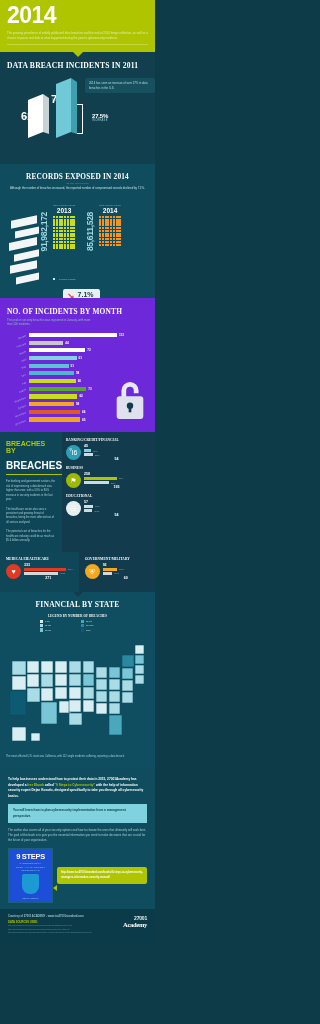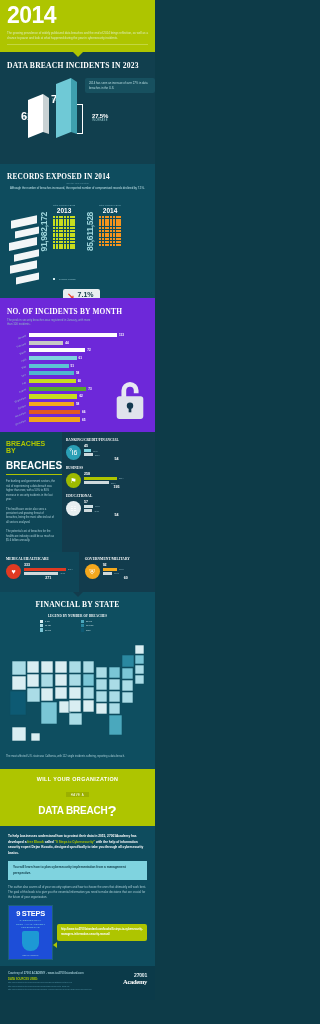--- a/index.html
+++ b/index.html
@@ -41,21 +41,21 @@
              font-size:2.8px; color:#b8dde2; line-height:1.6; }
   .pct275 { position:absolute; left:85px; top:37px; }
   .pct275 .v { font-size:6px; font-weight:bold; color:#ffffff; letter-spacing:-0.2px; }
   .pct275 .c { font-size:2.6px; color:#9fd0d6; letter-spacing:0.3px; }
   .brace { position:absolute; left:70px; top:28px; width:6px; height:30px;
            border:1px solid #ffffff; border-left:none; }
 
   
   .s2 { background:#0e4c5e; position:relative; padding:8px 7px 10px 7px; }
   .s2-title { font-size:7.3px; color:#ffffff; font-family:"Liberation Serif", serif;
-              font-weight:bold; text-align:left; letter-spacing:0.2px; }
+              font-weight:bold; text-align:center; letter-spacing:0.2px; }
   .s2-sub1 { font-size:2.2px; color:#5f97a6; text-align:center; margin-top:1px; }
   .s2-sub { font-size:2.8px; color:#bfe2e8; text-align:center; line-height:1.6; margin-top:2px; }
   .recs { position:relative; height:92px; margin-top:5px; }
   .recgrp { position:absolute; top:8px; }
   .g2013 { left:46px; } .g2014 { left:92px; }
   .recgrp .yr-sm { font-size:2.4px; color:#7fb4c0; text-align:center; line-height:1.25; }
   .recgrp .yr { font-size:6.5px; font-weight:bold; color:#ffffff; text-align:center; }
   .dots { display:grid; grid-template-columns:repeat(8,2.1px); gap:0.7px; margin-top:2px; }
   .dot { width:2.1px; height:2.1px; }
   .vnum { position:absolute; top:16px; font-size:8.5px; font-weight:bold;
@@ -182,21 +182,21 @@
 
   <div class="hdr">
     <div class="hdr-row">
       <div class="hdr-year">2014</div>
     </div>
     <div class="hdr-sub">The growing prevalence of widely publicized data breaches and the end of 2014 brings reflection, as well as a chance to pause and look at what happened during the year in cybersecurity incidents.</div>
     <div class="hdr-rule"></div>
   </div>
 
   <div class="s1">
-    <div class="s1-title">DATA BREACH INCIDENTS IN 2023</div>
+    <div class="s1-title">DATA BREACH INCIDENTS IN 2011</div>
     <div class="bars1">
 
       <div class="callout">2014 has seen an increase of over 27% in data breaches in the U.S.</div>
 
       <div class="bar-lbl-sm" style="left:12px; top:40px;">Total incidents in 2013</div>
       <div class="bar-lbl-sm" style="left:42px; top:23px;">Total incidents in 2014</div>
 
       <div class="bar-num n2013">614</div>
       <div class="bar-num n2014">783</div>
 
@@ -717,27 +717,20 @@
           <rect x="129" y="30" width="9" height="9" fill="#aadce6"></rect>
           <rect x="129" y="40" width="9" height="9" fill="#aadce6"></rect>
           <rect x="6" y="92" width="14" height="14" fill="#d9eef2"></rect>
           <rect x="25" y="98" width="9" height="8" fill="#d9eef2"></rect>
         </g>
       </svg>
     </div>
     <div class="mapnote">The most affected U.S. state was California, with 112 single incidents suffering, reporting a data breach.</div>
   </div>
 
-  <div class="s6">
-    <div class="l1">WILL YOUR ORGANIZATION</div>
-    <div class="l2">HAVE A</div>
-    <div>
-      <span class="l3">DATA BREACH</span><span class="q">?</span>
-    </div>
-  </div>
 
   <div class="s7">
     <div class="p1"><span>To help businesses understand how to protect their data in 2015, 27001Academy</span><span> has developed a </span><span class="y">free Ebook</span><span> called </span><span class="y">"9 Steps to Cybersecurity"</span><span> with the help of information security expert Dejan Kosutic, designed specifically to take you through all cybersecurity basics.</span></div>
     <div class="hl">You will learn how to plan cybersecurity implementation from a management perspective.</div>
     <div class="p2">The author also covers all of your security options and how to choose the ones that ultimately will work best. The goal of this book is to give you the essential information you need to make decisions that are crucial for the future of your organization.</div>
 
     <div class="bookrow">
       <div class="book">
         <div class="b9">9 STEPS</div>
         <div class="bt">CYBERSECURITY</div>

